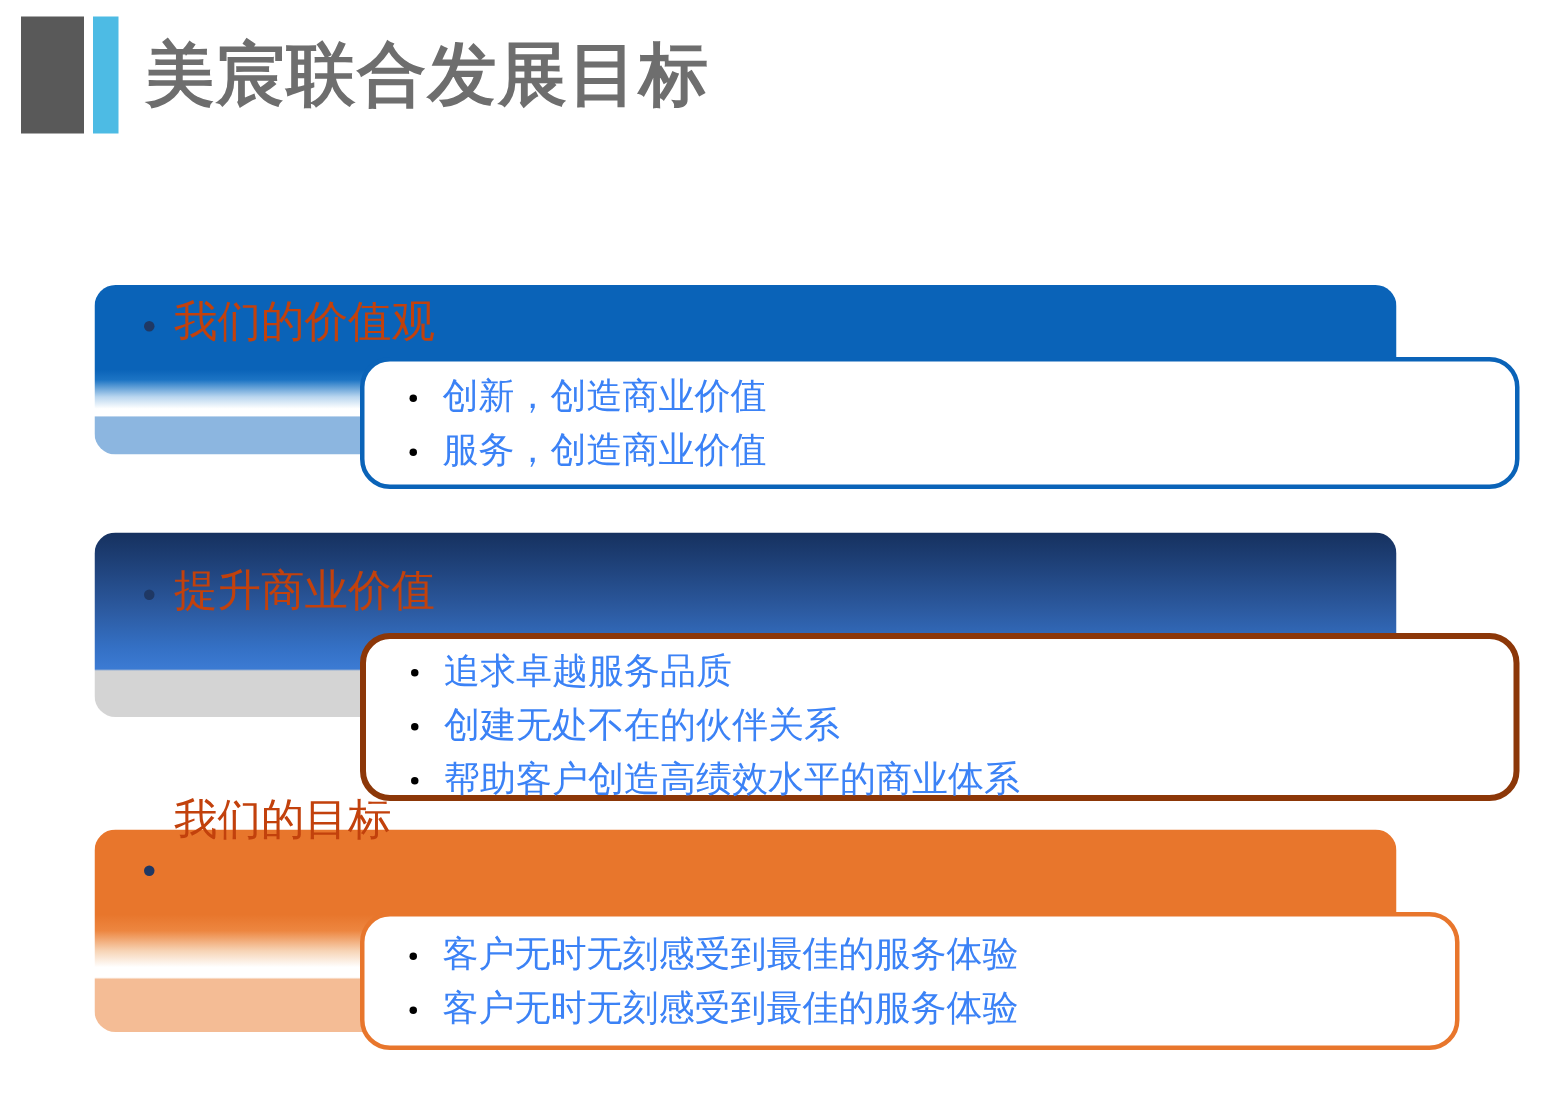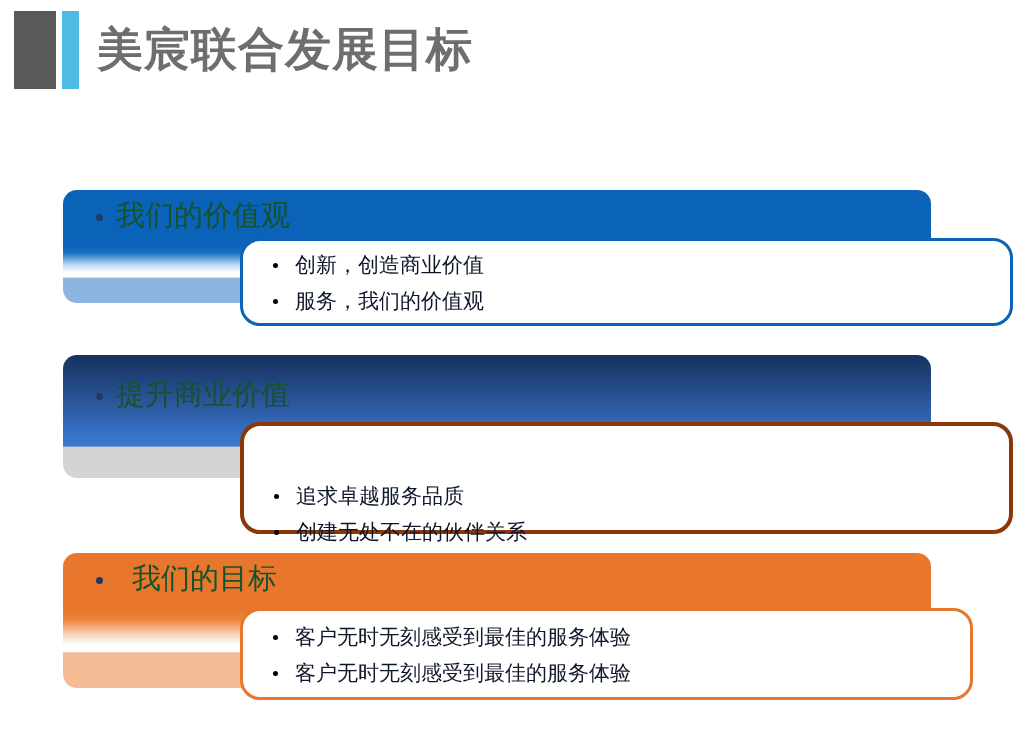--- a/index.html
+++ b/index.html
@@ -59,21 +59,21 @@
     position: absolute;
     border-radius: 14px;
     overflow: hidden;
   }
   .head-bar .fill {
     position: absolute;
     left: 0; top: 0; right: 0; bottom: 0;
   }
   .head-label {
     position: absolute;
-    color: #14532d;
+    color: #c2410c;
     font-size: 29px;
     line-height: 34px;
     white-space: nowrap;
   }
   .head-bullet {
     position: absolute;
     width: 7px;
     height: 7px;
     border-radius: 50%;
     background: #1f3864;
@@ -87,23 +87,23 @@
   }
   .body-list {
     position: absolute;
     left: 22px;
     top: 0;
     right: 10px;
   }
   .body-item {
     position: relative;
     padding-left: 30px;
-    font-size: 21px;
+    font-size: 24px;
     line-height: 36px;
-    color: #0f172a;
+    color: #3b82f6;
     white-space: nowrap;
   }
   .body-item::before {
     content: "";
     position: absolute;
     left: 8px;
     top: 16px;
     width: 5px;
     height: 5px;
     border-radius: 50%;
@@ -164,42 +164,42 @@
   #mission-label { left: 116px; top: 377px; }
   #mission-bullet { left: 96px; top: 393px; }
 
   #mission-box {
     left: 240px;
     top: 422px;
     width: 773px;
     height: 112px;
     border: 4px solid #8c3708;
   }
-  #mission-list { top: 4px; margin-top: 48px; }
+  #mission-list { top: 4px; }
 
   
   #goals-bar {
     left: 63px;
     top: 553px;
     width: 868px;
     height: 135px;
   }
   #goals-bar .fill {
     background: linear-gradient(to bottom,
       #e8762c 0%,
       #e8762c 42%,
       #ed8640 50%,
       #f7d4b6 60%,
       #ffffff 68%,
       #ffffff 72%,
       #ffffff 73%,
       #f4bc95 74%,
       #f4bc95 100%);
   }
-  #goals-label { left: 116px; top: 561px; margin-left: 16px; }
+  #goals-label { left: 116px; top: 530px; }
   #goals-bullet { left: 96px; top: 577px; }
 
   #goals-box {
     left: 240px;
     top: 608px;
     width: 733px;
     height: 92px;
     border: 3px solid #e8762c;
   }
   #goals-list { top: 8px; }
@@ -217,37 +217,38 @@
 
   <div class="head-bar" id="values-bar">
     <div class="fill"></div>
   </div>
   <div class="head-bullet" id="values-bullet"></div>
   <div class="head-label" id="values-label">我们的价值观</div>
 
   <div class="body-box" id="values-box">
     <div class="body-list" id="values-list">
       <div class="body-item">创新，创造商业价值</div>
-      <div class="body-item">服务，我们的价值观</div>
+      <div class="body-item">服务，创造商业价值</div>
     </div>
   </div>
 </div>
 
 <div class="section" id="sec-mission">
 
   <div class="head-bar" id="mission-bar">
     <div class="fill"></div>
   </div>
   <div class="head-bullet" id="mission-bullet"></div>
   <div class="head-label" id="mission-label">提升商业价值</div>
 
   <div class="body-box" id="mission-box">
     <div class="body-list" id="mission-list">
       <div class="body-item">追求卓越服务品质</div>
       <div class="body-item">创建无处不在的伙伴关系</div>
+      <div class="body-item">帮助客户创造高绩效水平的商业体系</div>
     </div>
   </div>
 </div>
 
 <div class="section" id="sec-goals">
 
   <div class="head-bar" id="goals-bar">
     <div class="fill"></div>
   </div>
   <div class="head-bullet" id="goals-bullet"></div>

